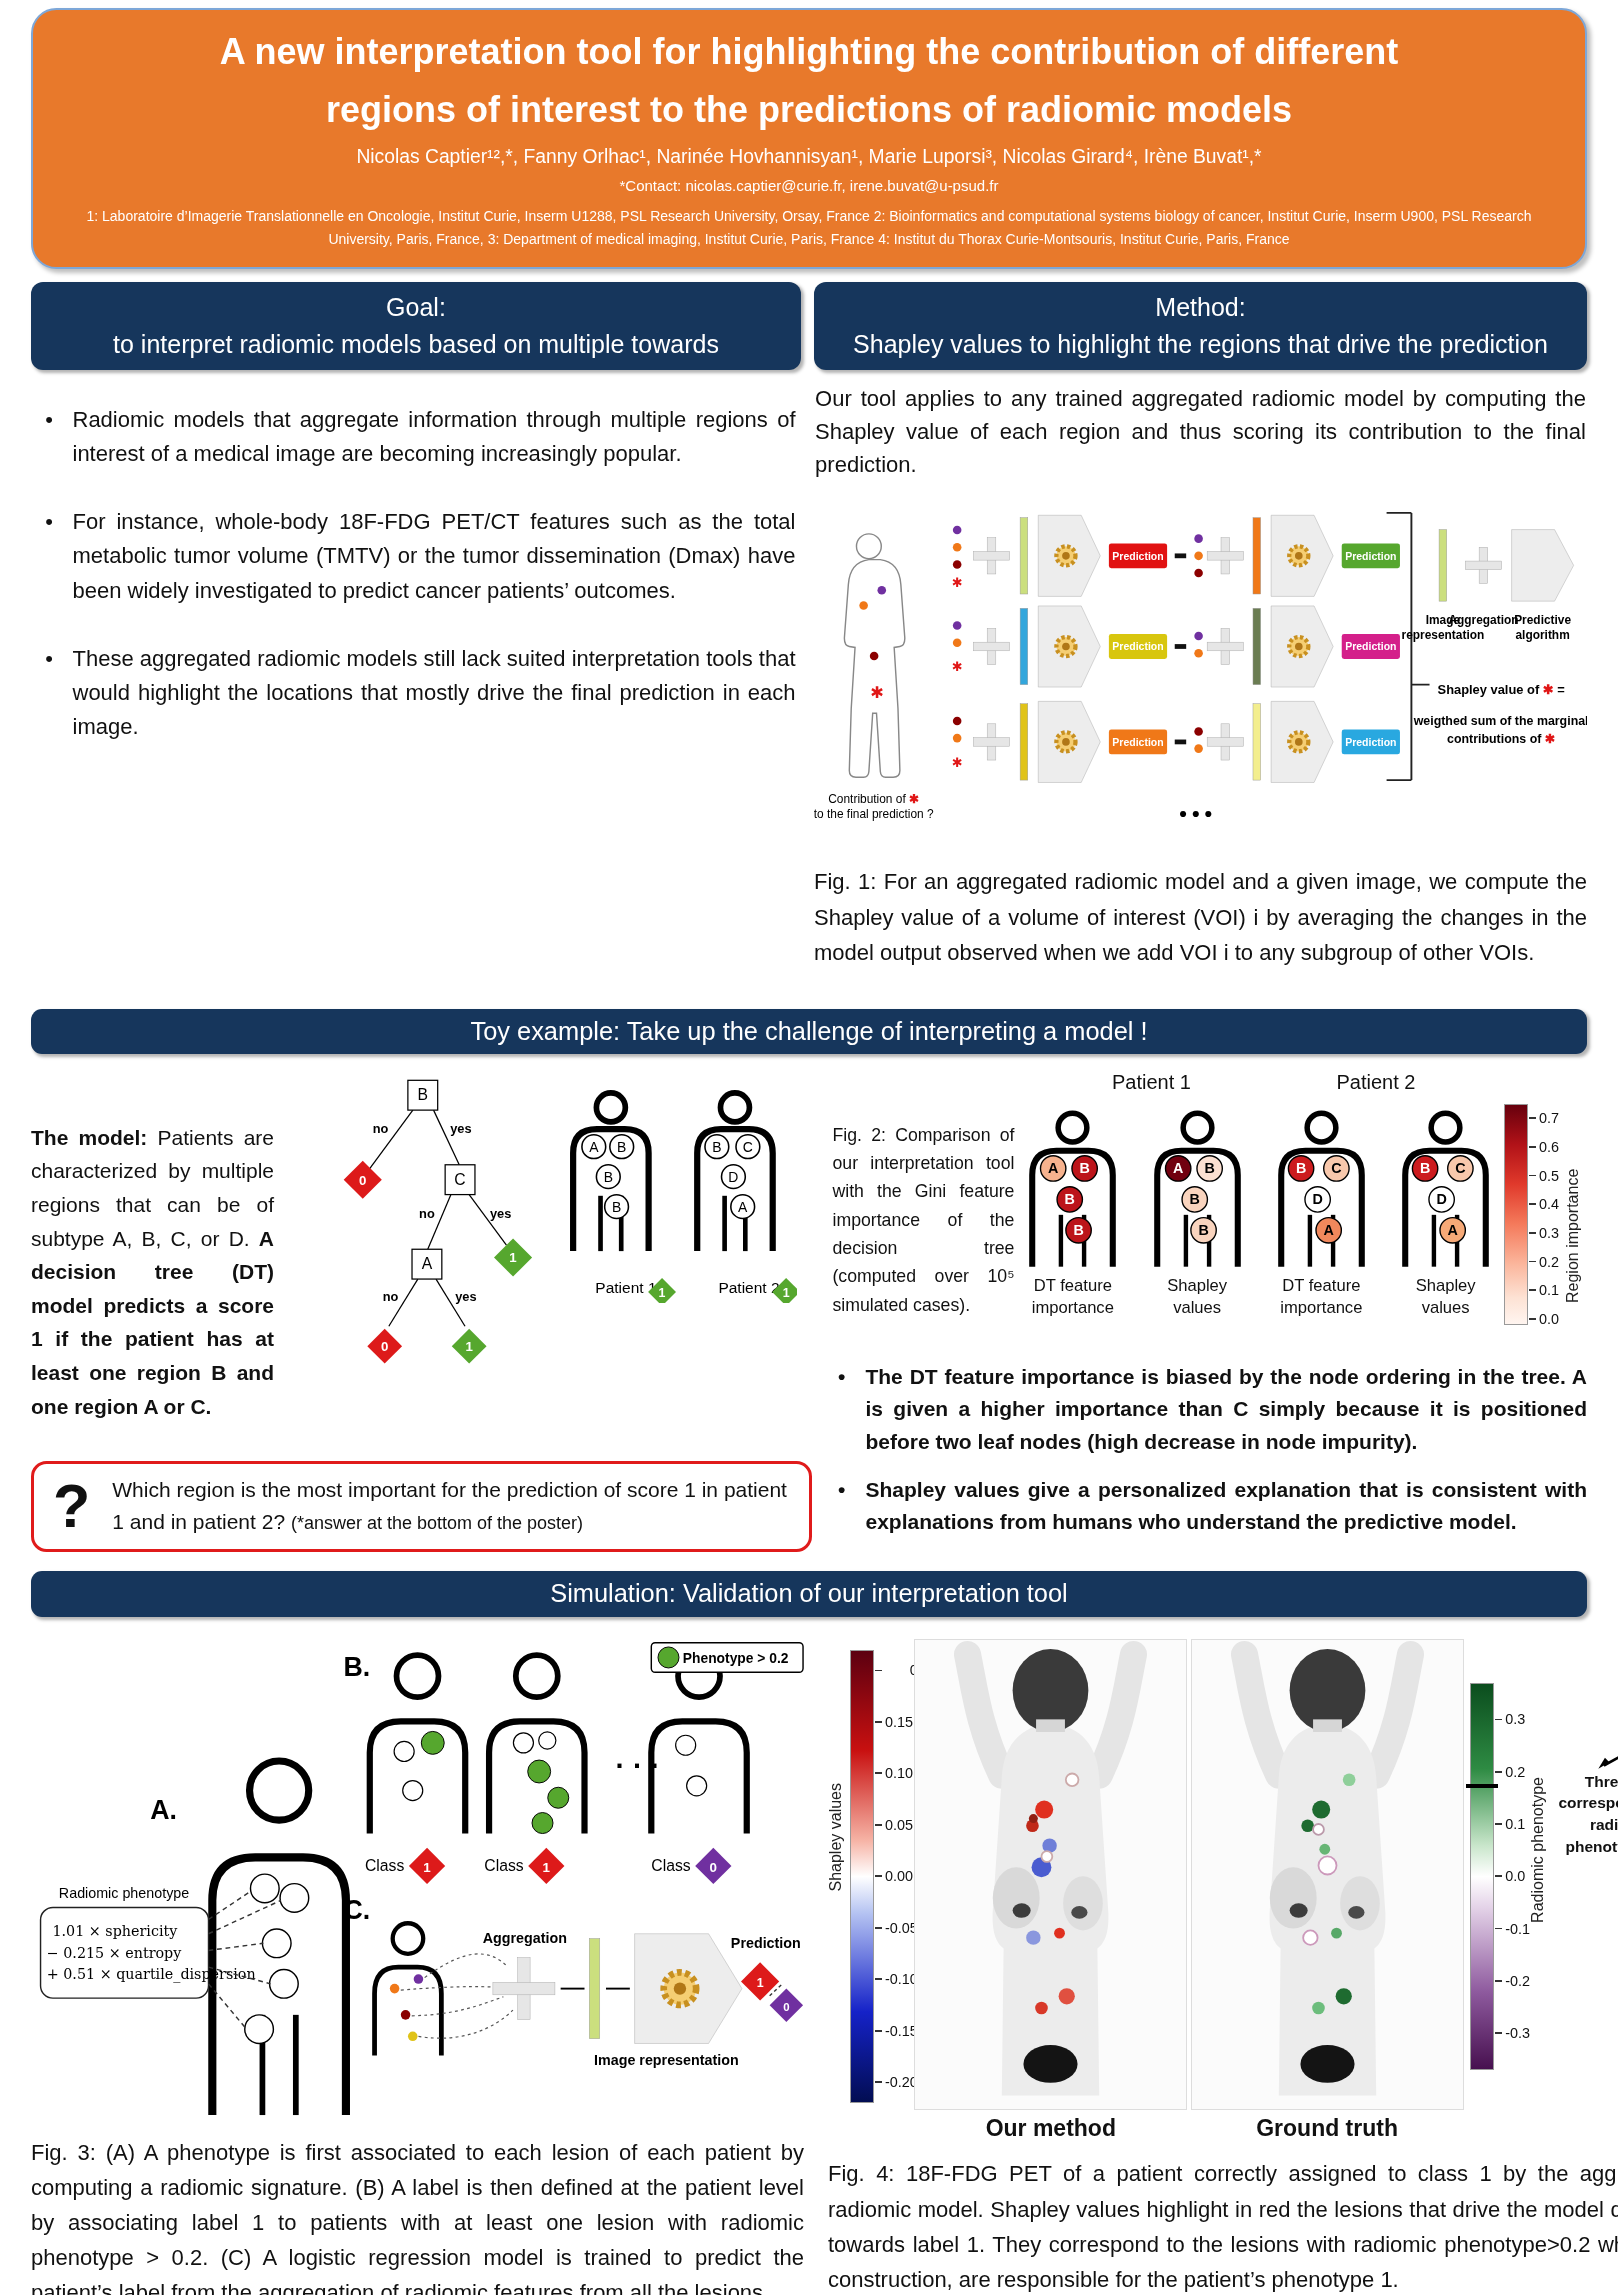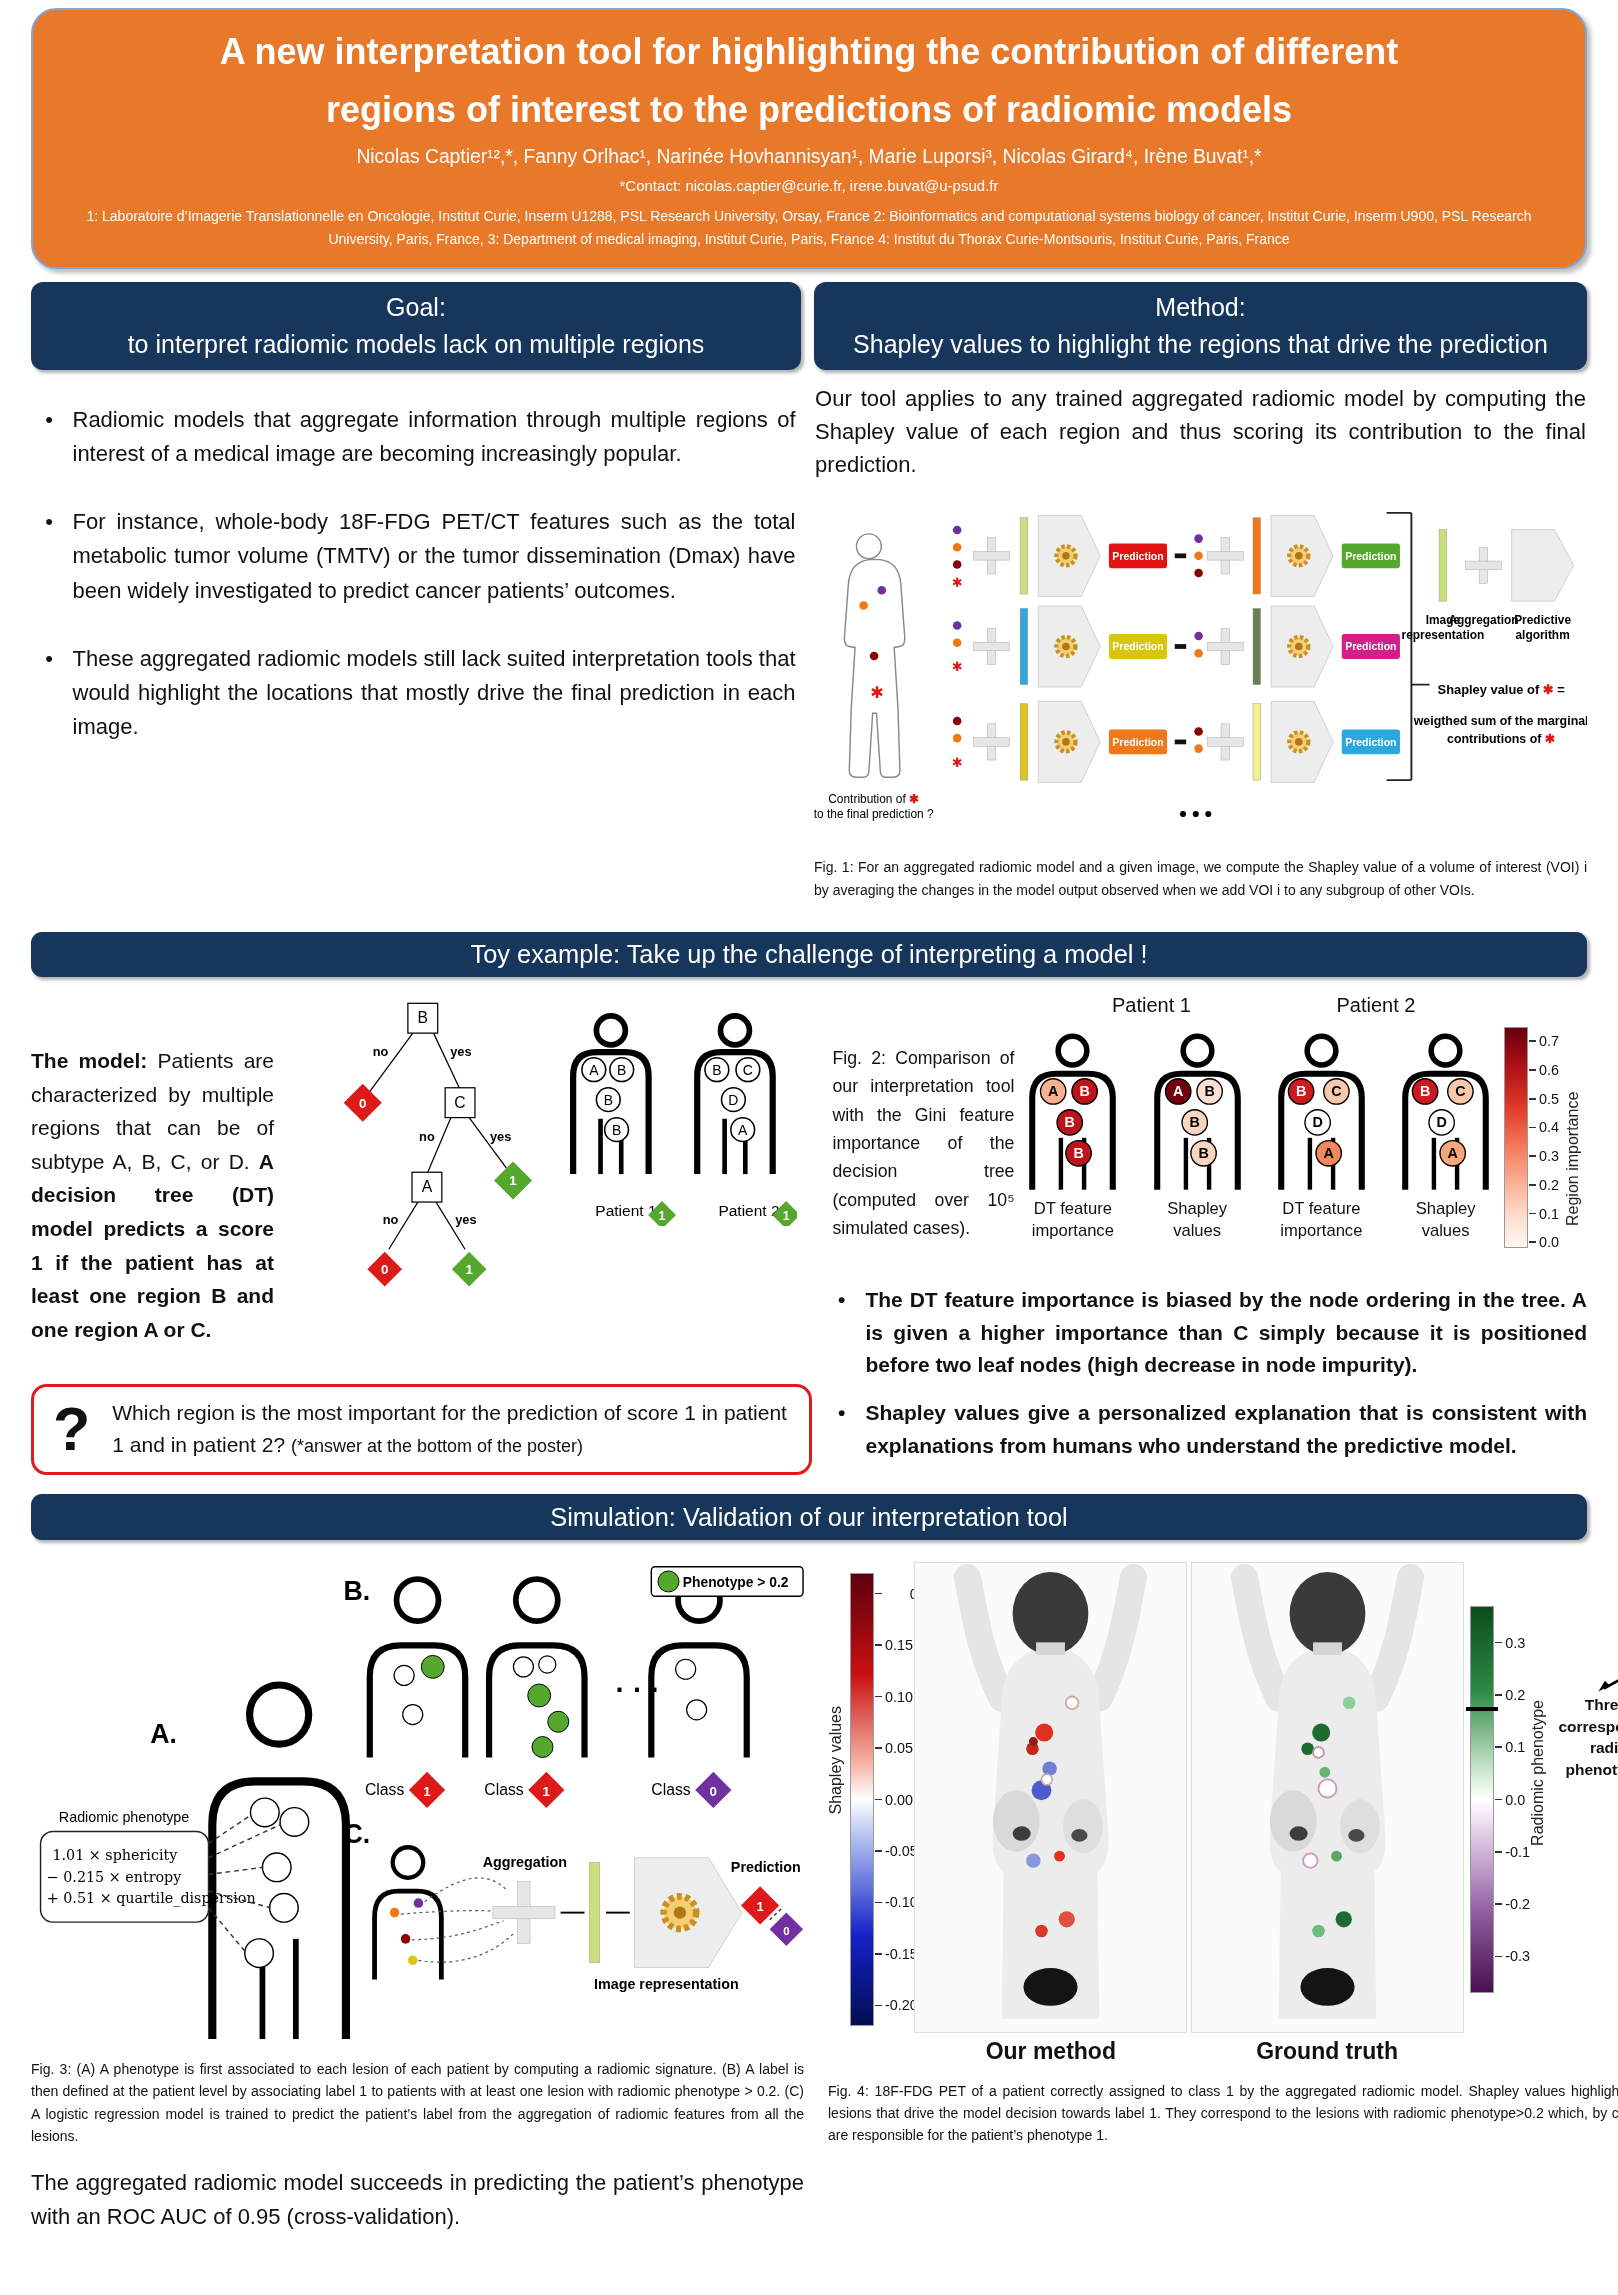--- a/index.html
+++ b/index.html
@@ -12,21 +12,21 @@
   .hdr .authors{font-size:19.3px;margin-top:7.7px;}
   .hdr .contact{font-size:15px;margin-top:8.8px;}
   .hdr .affil{font-size:14px;margin-top:11px;line-height:1.7;}
   
   .row1{display:grid;grid-template-columns:1fr 1fr;gap:13px;margin-top:13.3px;align-items:start;}
   .nvhead{background:#16365C;color:#fff;border-radius:12px;text-align:center;font-size:25px;line-height:1.5;padding:6.6px 13.3px;box-shadow:2.2px 2.2px 3.3px rgba(0,0,0,.3);}
   .goal ul{list-style:none;padding:0 5.5px;margin:33px 0 0;}
   .goal li{font-size:22px;line-height:1.55;text-align:justify;margin-bottom:34px;position:relative;padding-left:36px;}
   .goal li::before{content:"\2022";position:absolute;left:8.8px;}
   .intro{font-size:22px;line-height:1.5;text-align:justify;margin:12px 1.1px 3.3px;}
-  .figcap{font-size:14px;line-height:1.6;text-align:justify;}
+  .figcap{font-size:22px;line-height:1.6;text-align:justify;}
   .secbar{background:#16365C;color:#fff;border-radius:11px;text-align:center;font-size:25.4px;padding:8.3px 5.5px;margin-top:16.6px;box-shadow:2.2px 2.2px 3.3px rgba(0,0,0,.3);}
   
   .toygrid{display:grid;grid-template-columns:1.45fr 1.4fr;gap:20px;margin-top:16.6px;}
   .toyleft{display:grid;grid-template-columns:243px 265px 1fr;gap:7.7px;}
   .modeltext{font-size:21px;line-height:1.6;text-align:justify;margin-top:50px;}
   .qbox{border:3.3px solid #E01B1B;border-radius:15.5px;display:flex;align-items:center;gap:22px;padding:10px 19px;margin-top:16.6px;background:#fff;}
   .qmark{font-size:61px;font-weight:bold;line-height:1;}
   .qtext{font-size:21px;line-height:1.55;}
   .qtext .note{font-size:18px;}
   .fig2wrap{display:grid;grid-template-columns:182px 1fr 83px;gap:4.4px;}
@@ -85,21 +85,21 @@
     <div class="t">regions of interest to the predictions of radiomic models</div>
     <div class="authors">Nicolas Captier¹²,*, Fanny Orlhac¹, Narinée Hovhannisyan¹, Marie Luporsi³, Nicolas Girard⁴, Irène Buvat¹,*</div>
     <div class="contact">*Contact: nicolas.captier@curie.fr, irene.buvat@u-psud.fr</div>
     <div class="affil">1: Laboratoire d’Imagerie Translationnelle en Oncologie, Institut Curie, Inserm U1288, PSL Research University, Orsay, France 2: Bioinformatics and computational systems biology of cancer, Institut Curie, Inserm U900, PSL Research University, Paris, France, 3: Department of medical imaging, Institut Curie, Paris, France 4: Institut du Thorax Curie-Montsouris, Institut Curie, Paris, France</div>
   </div>
 
   <div class="row1 mx">
     <div class="goal">
       <div class="nvhead">
         <div>Goal:</div>
-        <div>to interpret radiomic models lack on multiple regions</div>
+        <div>to interpret radiomic models based on multiple towards</div>
       </div>
       <ul>
         <li>Radiomic models that aggregate information through multiple regions of interest of a medical image are becoming increasingly popular.</li>
         <li>For instance, whole-body 18F-FDG PET/CT features such as the total metabolic tumor volume (TMTV) or the tumor dissemination (Dmax) have been widely investigated to predict cancer patients’ outcomes.</li>
         <li>These aggregated radiomic models still lack suited interpretation tools that would highlight the locations that mostly drive the final prediction in each image.</li>
       </ul>
     </div>
 
     <div class="method">
       <div class="nvhead">

